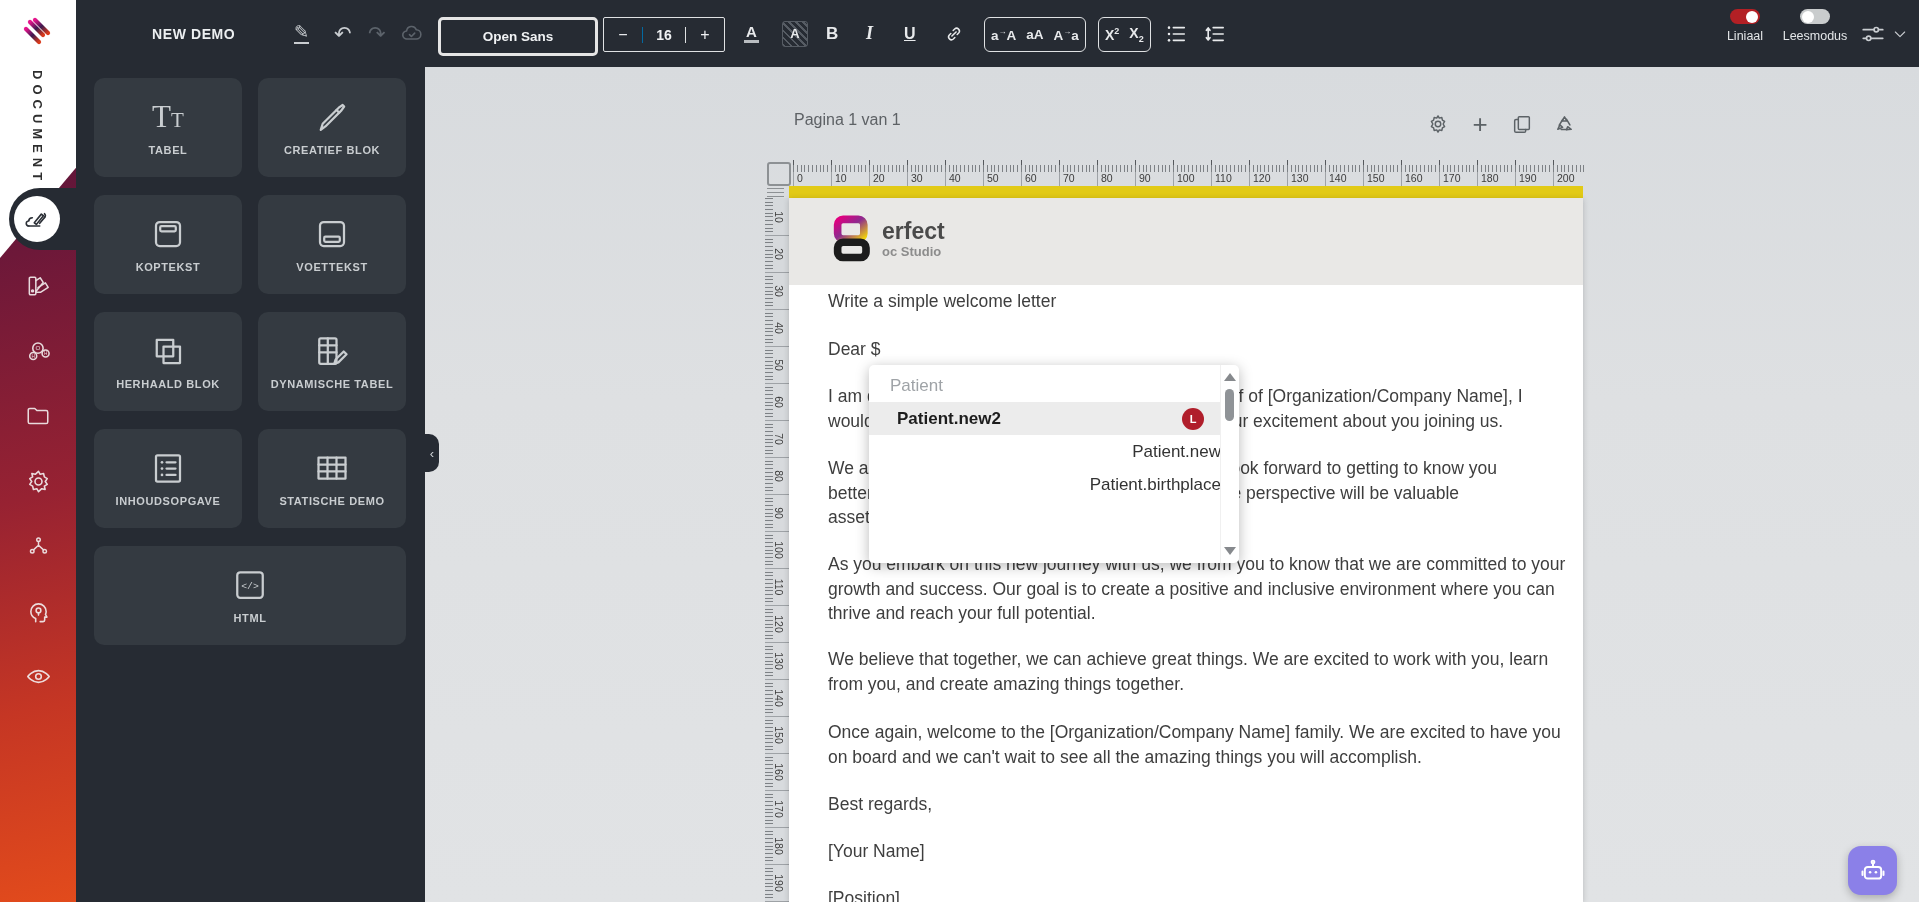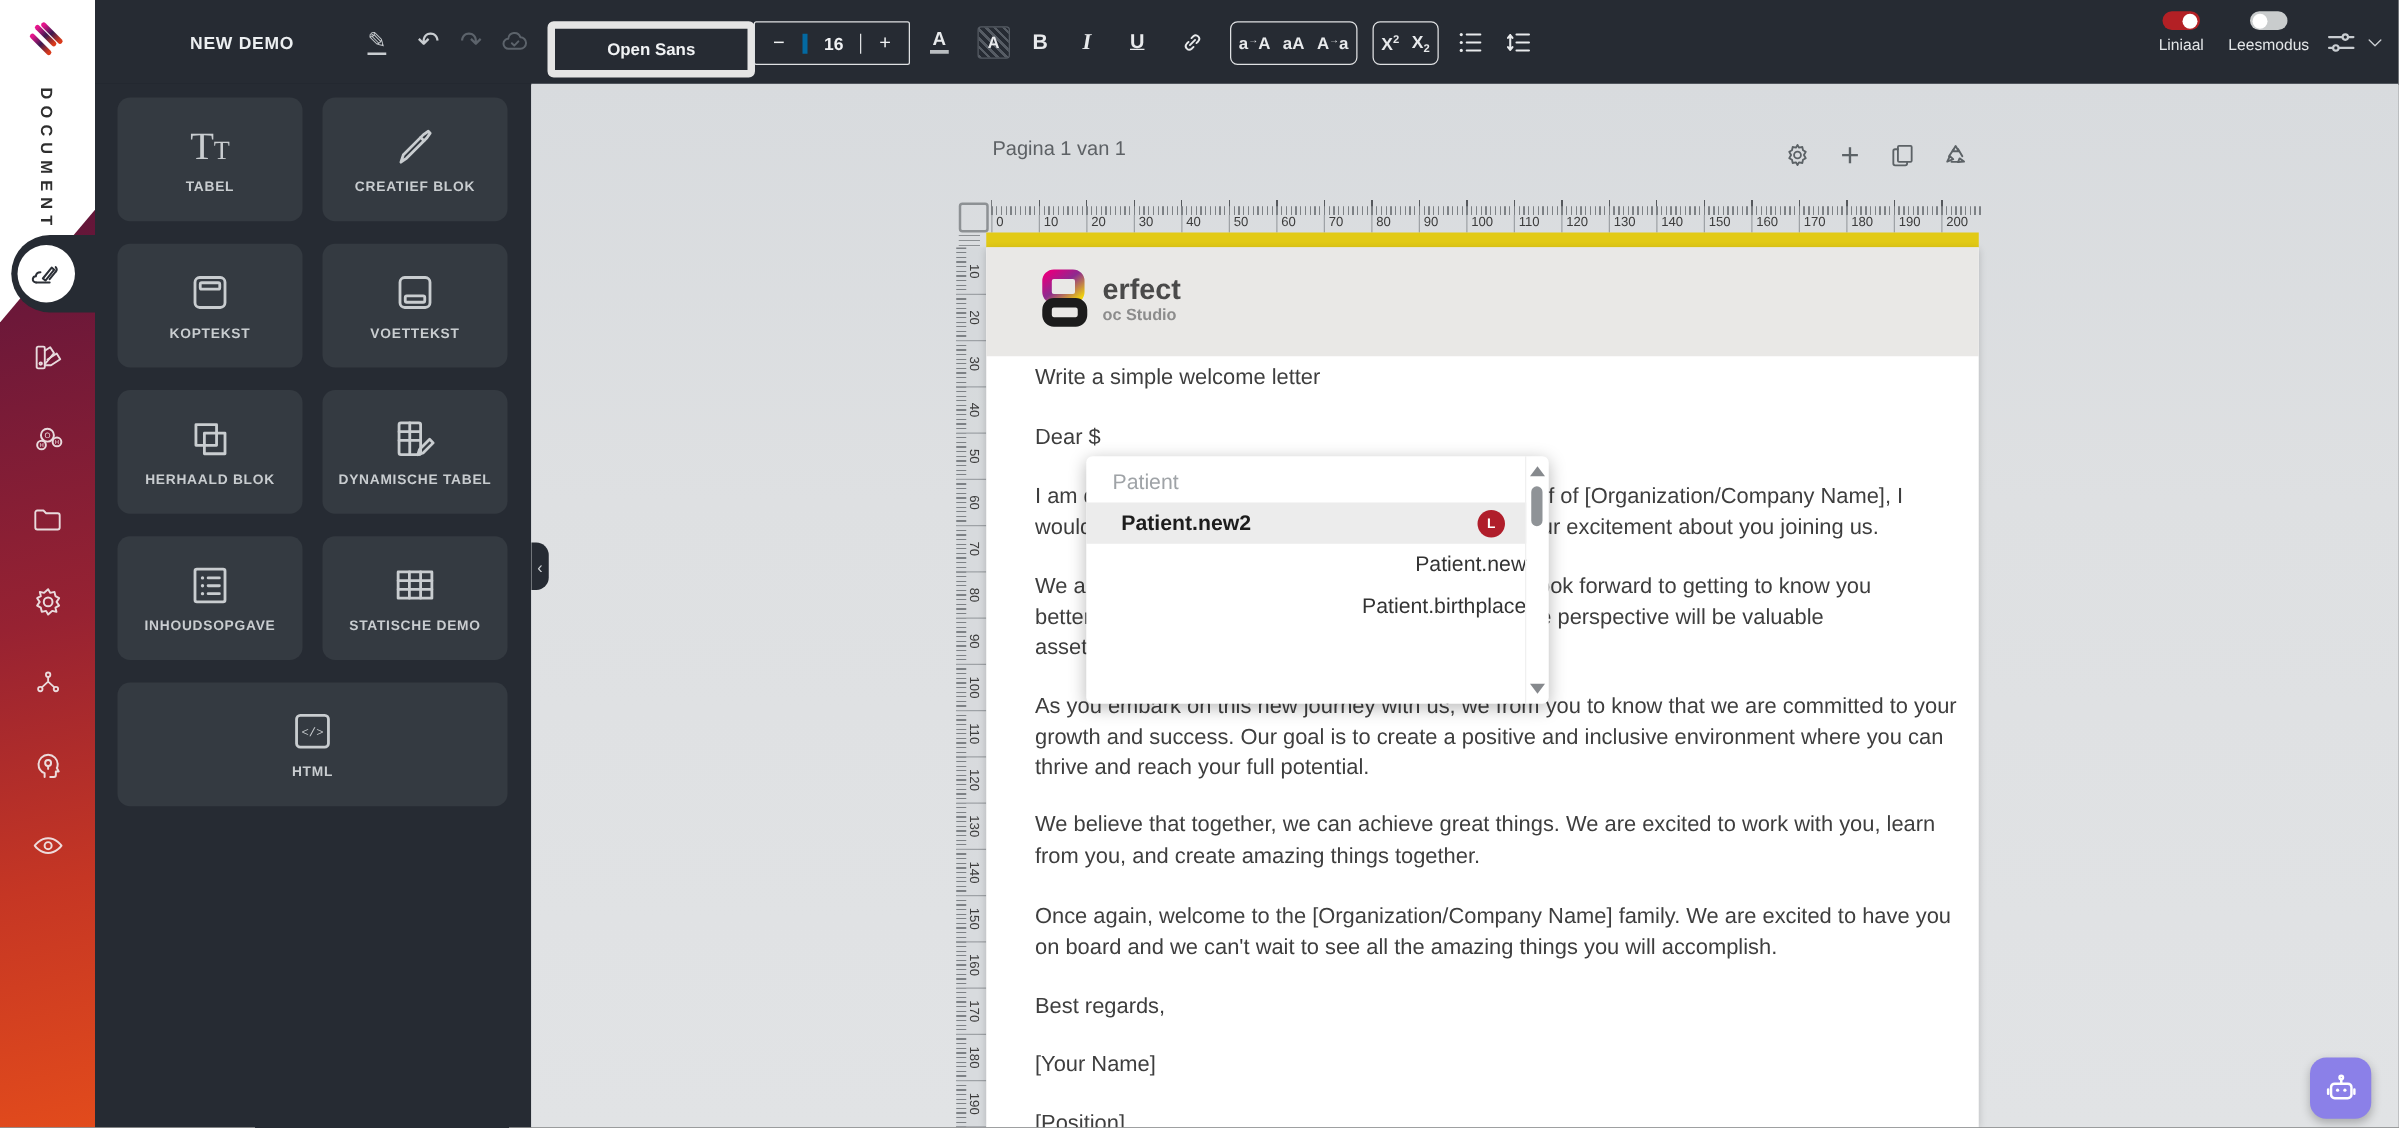--- a/index.html
+++ b/index.html
@@ -20,25 +20,25 @@
   .nav-ic svg{stroke:#f2ebec;fill:none;stroke-width:1.4;stroke-linecap:round;stroke-linejoin:round;}
   
   .topbar{position:absolute;left:76px;top:0;width:1843px;height:67px;background:#262b33;color:#ccd1d5;
           border-bottom:1px solid #1e2228;}
   .tb{position:absolute;display:flex;align-items:center;justify-content:center;}
   .tb-title{left:76px;top:0;height:67px;font-size:14px;font-weight:700;letter-spacing:.6px;color:#eceff1;}
   .tb-icon{top:0;height:67px;font-size:18px;color:#c9cdd1;cursor:pointer;}
   .tb-icon.dim{color:#5c636b;}
   .tb-icon svg{stroke:currentColor;fill:none;stroke-width:1.6;stroke-linecap:round;stroke-linejoin:round;}
   .pencil-underline{border-bottom:2px solid #c9cdd1;padding-bottom:1px;line-height:1;}
-  .font-btn{left:362px;top:17px;width:154px;height:33px;border:6px solid #e5e5e5;border-radius:5px;
+  .font-btn{left:362px;top:17px;width:154px;height:33px;border:3px solid #e5e5e5;border-radius:5px;
             font-size:13.5px;font-weight:700;color:#f0f2f4;cursor:pointer;}
   .size-group{left:527px;top:17px;height:33px;display:flex;border:1px solid #dfe1e3;border-radius:2px;}
   .size-cell{width:38px;display:flex;align-items:center;justify-content:center;font-size:16px;color:#f0f2f4;cursor:pointer;}
-  .size-val{width:42px;border-left:4px solid #0369a1;border-right:1px solid #dfe1e3;font-weight:700;font-size:14px;cursor:default;}
+  .size-val{width:42px;border-left:1px solid #0369a1;border-right:1px solid #dfe1e3;font-weight:700;font-size:14px;cursor:default;}
   .fmt{top:0;height:67px;font-size:16px;font-weight:700;color:#e8eaec;cursor:pointer;}
   .tc-underline{border-bottom:3px solid #b9bdc1;padding:0 2px 1px 2px;line-height:1;font-size:15px;}
   .hl-box{width:24px;height:24px;border-radius:3px;display:flex;align-items:center;justify-content:center;font-size:13px;
           background:repeating-linear-gradient(45deg,#565c64 0 2px,transparent 2px 5px);border:1px solid #565c64;}
   .grp{top:17px;height:33px;display:flex;align-items:center;border:1px solid #dfe1e3;border-radius:6px;padding:0 6px;gap:10px;}
   .case-item{font-size:13.5px;font-weight:700;color:#e8eaec;cursor:pointer;}
   .case-item sup{font-size:8px;}
   .script-item{font-size:14px;font-weight:700;color:#e8eaec;cursor:pointer;}
   .script-item sup,.script-item sub{font-size:9px;}
   .toggle-wrap{top:9px;display:flex;flex-direction:column;align-items:center;gap:5px;cursor:pointer;}

